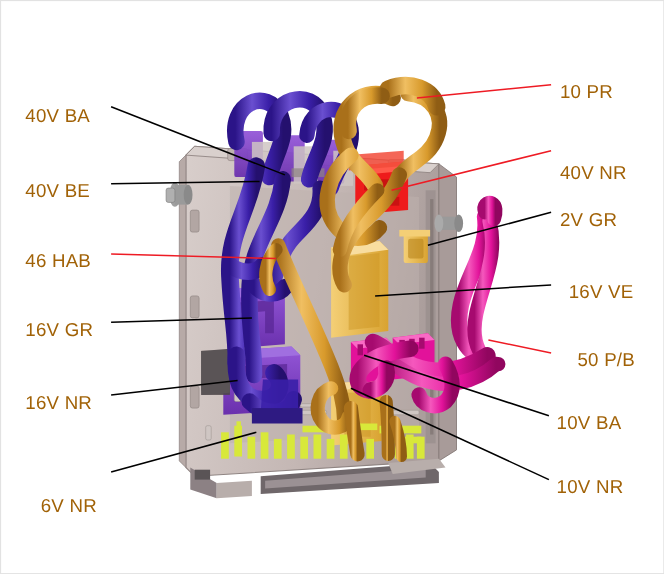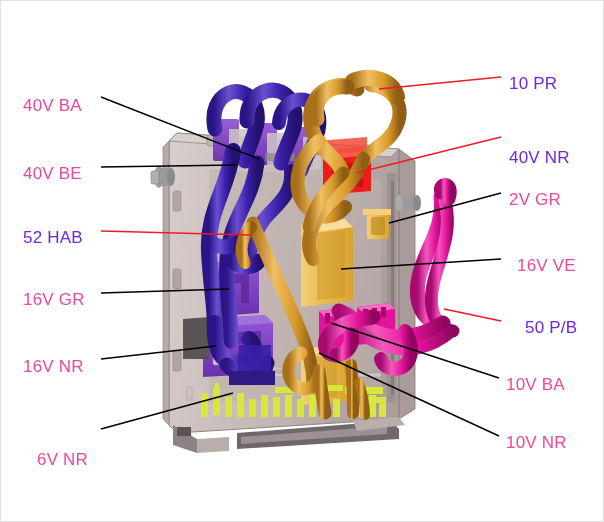--- a/index.html
+++ b/index.html
@@ -1,22 +1,22 @@
 <!DOCTYPE html>
 <html><head>
 <meta charset="utf-8">
 <style>
   html,body{margin:0;padding:0;background:#fff;}
   body{font-family:"Liberation Sans",sans-serif;}
   #page{position:relative;width:604px;height:522px;background:#ffffff;
         border:1px solid #e2e2e2;box-sizing:border-box;overflow:hidden;}
   .lbl{position:absolute;font-size:17px;letter-spacing:.2px;white-space:nowrap;
        line-height:1;}
-  .lbl.black{color:#ec4899;}
-  .lbl.red{color:#6d28d9;}
+  .lbl.black{color:#a16207;}
+  .lbl.red{color:#a16207;}
   .lbl.right{text-align:left;}
   .lbl.left{text-align:right;}
   svg.art{position:absolute;left:0;top:0;width:604px;height:522px;}
   .leader{stroke:#000;stroke-width:1.4;fill:none;}
   .leader.red{stroke:#ee1b24;}
 </style>
 </head>
 <body>
 
 <div id="page">
@@ -260,21 +260,21 @@
         <path d="M 500 258 L 340 268" class="leader"></path>
         <path d="M 500 320 L 443 308" class="leader red"></path>
         <path d="M 498 377 L 330 322" class="leader"></path>
         <path d="M 498 435 L 318 352" class="leader"></path>
       </g>
   </svg>
 
   <div id="label-layer">
       <div class="lbl black left" style="left: 22px; top: 96px;">40V BA</div>
       <div class="lbl black left" style="left: 22px; top: 164px;">40V BE</div>
-      <div class="lbl red left" style="left: 22px; top: 228px;">52 HAB</div>
+      <div class="lbl red left" style="left: 22px; top: 228px;">46 HAB</div>
       <div class="lbl black left" style="left: 22px; top: 290px;">16V GR</div>
       <div class="lbl black left" style="left: 22px; top: 357px;">16V NR</div>
       <div class="lbl black left" style="left: 36px; top: 450px;">6V NR</div>
       <div class="lbl red right" style="left: 508px; top: 74px;">10 PR</div>
       <div class="lbl red right" style="left: 508px; top: 134px; margin-top: 14px;">40V NR</div>
       <div class="lbl black right" style="left: 508px; top: 190px;">2V GR</div>
       <div class="lbl black right" style="left: 516px; top: 256px;">16V VE</div>
       <div class="lbl red right" style="left: 524px; top: 318px;">50 P/B</div>
       <div class="lbl black right" style="left: 505px; top: 375px;">10V BA</div>
       <div class="lbl black right" style="left: 505px; top: 433px;">10V NR</div>

